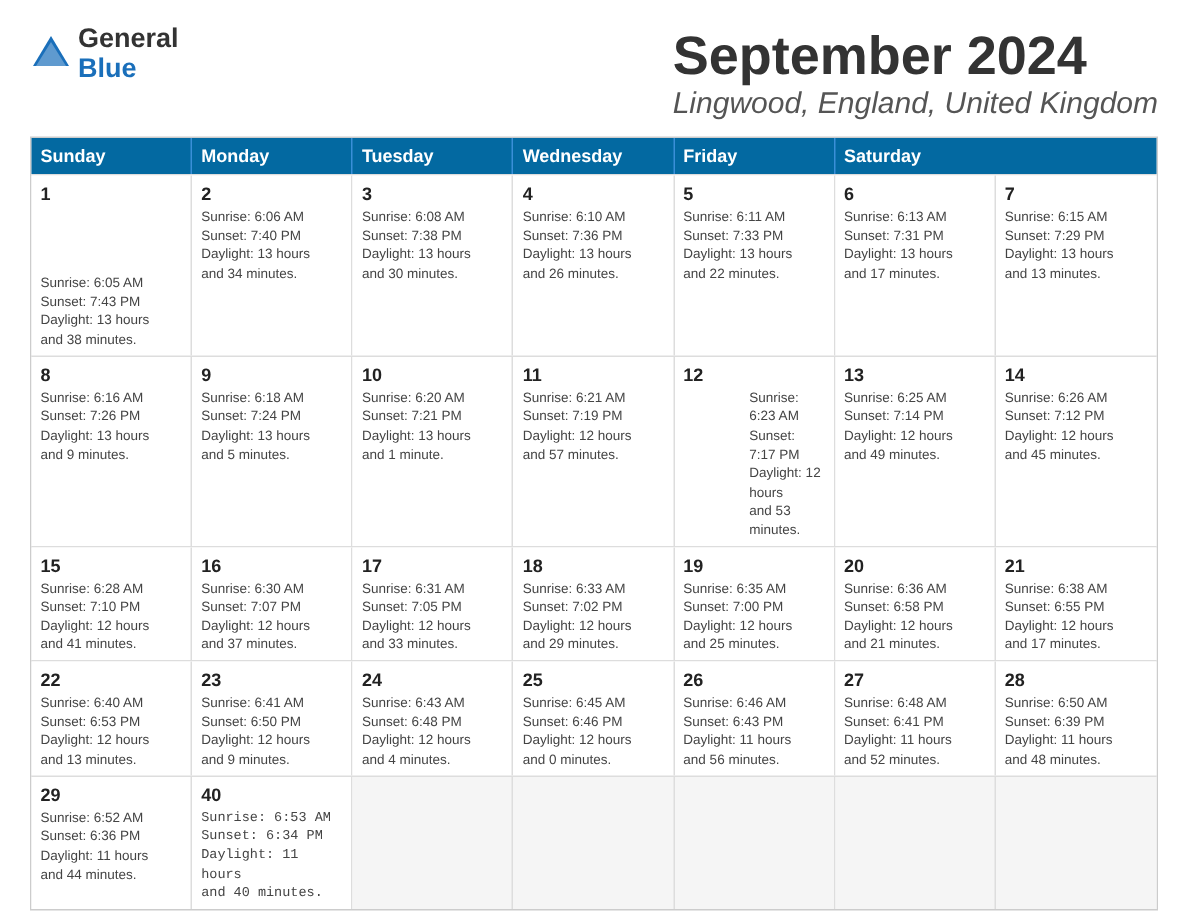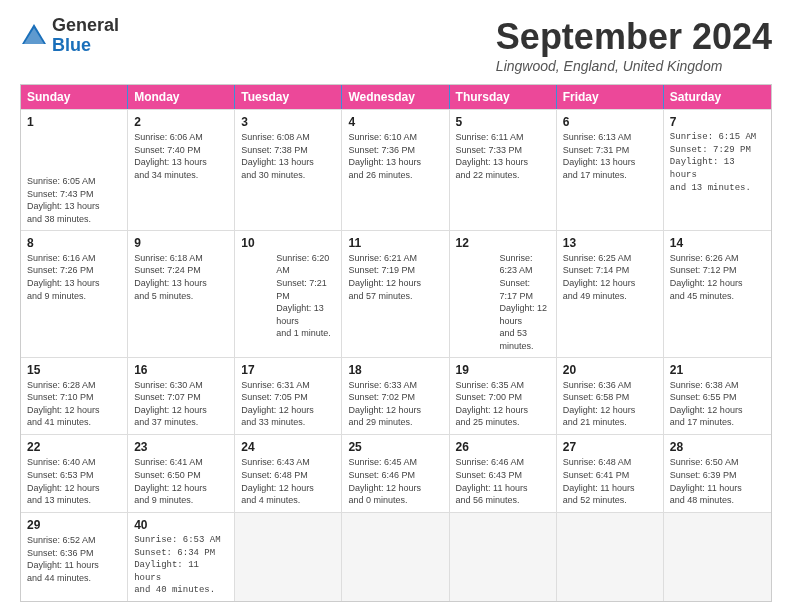--- a/index.html
+++ b/index.html
@@ -41,34 +41,34 @@
     }
     .title-block {
       text-align: left;
     }
     .month-title {
       font-size: 36px;
       font-weight: bold;
       color: #333;
     }
     .location {
-      font-size: 14px;
+      font-size: 20px;
       color: #555;
       font-style: italic;
     }
     .calendar {
       flex: 1;
       display: flex;
       flex-direction: column;
       border: 1px solid #ccc;
     }
     .cal-header {
       display: grid;
       grid-template-columns: repeat(7, 1fr);
-      background: #ec4899;
+      background: #0369a1;
     }
     .cal-header-cell {
       color: #fff;
       font-weight: bold;
       font-size: 12px;
       padding: 5px 6px;
       border-right: 1px solid #3a8fd8;
     }
     .cal-header-cell:last-child { border-right: none; }
     .cal-body {
@@ -125,21 +125,20 @@
       <div class="location">Lingwood, England, United Kingdom</div>
     </div>
   </div>
 
   <div class="calendar">
     <div class="cal-header">
       <div class="cal-header-cell">Sunday</div>
       <div class="cal-header-cell">Monday</div>
       <div class="cal-header-cell">Tuesday</div>
       <div class="cal-header-cell">Wednesday</div>
-      <div class="cal-header-cell">Thursday</div>
       <div class="cal-header-cell">Friday</div>
       <div class="cal-header-cell">Saturday</div>
     </div>
     <div class="cal-body" id="cal-body">
     <div class="cal-row">
           <div class="cal-cell">
             <span class="day-num">1</span>
             <div class="info" style="white-space: pre-line; margin-top: 45px;">Sunrise: 6:05 AM
 Sunset: 7:43 PM
 Daylight: 13 hours
@@ -175,21 +174,21 @@
           </div>
           <div class="cal-cell">
             <span class="day-num">6</span>
             <div class="info" style="white-space: pre-line;">Sunrise: 6:13 AM
 Sunset: 7:31 PM
 Daylight: 13 hours
 and 17 minutes.</div>
           </div>
           <div class="cal-cell">
             <span class="day-num">7</span>
-            <div class="info" style="white-space: pre-line; font-family: Liberation Mono, monospace;">Sunrise: 6:15 AM
+            <div class="info" style="white-space: pre-line;">Sunrise: 6:15 AM
 Sunset: 7:29 PM
 Daylight: 13 hours
 and 13 minutes.</div>
           </div>
         </div>
         <div class="cal-row">
           <div class="cal-cell">
             <span class="day-num">8</span>
             <div class="info" style="white-space: pre-line;">Sunrise: 6:16 AM
 Sunset: 7:26 PM
@@ -198,21 +197,21 @@
           </div>
           <div class="cal-cell">
             <span class="day-num">9</span>
             <div class="info" style="white-space: pre-line;">Sunrise: 6:18 AM
 Sunset: 7:24 PM
 Daylight: 13 hours
 and 5 minutes.</div>
           </div>
           <div class="cal-cell">
             <span class="day-num">10</span>
-            <div class="info" style="white-space: pre-line; margin-left: 35px;">Sunrise: 6:20 AM
+            <div class="info" style="white-space: pre-line;">Sunrise: 6:20 AM
 Sunset: 7:21 PM
 Daylight: 13 hours
 and 1 minute.</div>
           </div>
           <div class="cal-cell">
             <span class="day-num">11</span>
             <div class="info" style="white-space: pre-line;">Sunrise: 6:21 AM
 Sunset: 7:19 PM
 Daylight: 12 hours
 and 57 minutes.</div>

